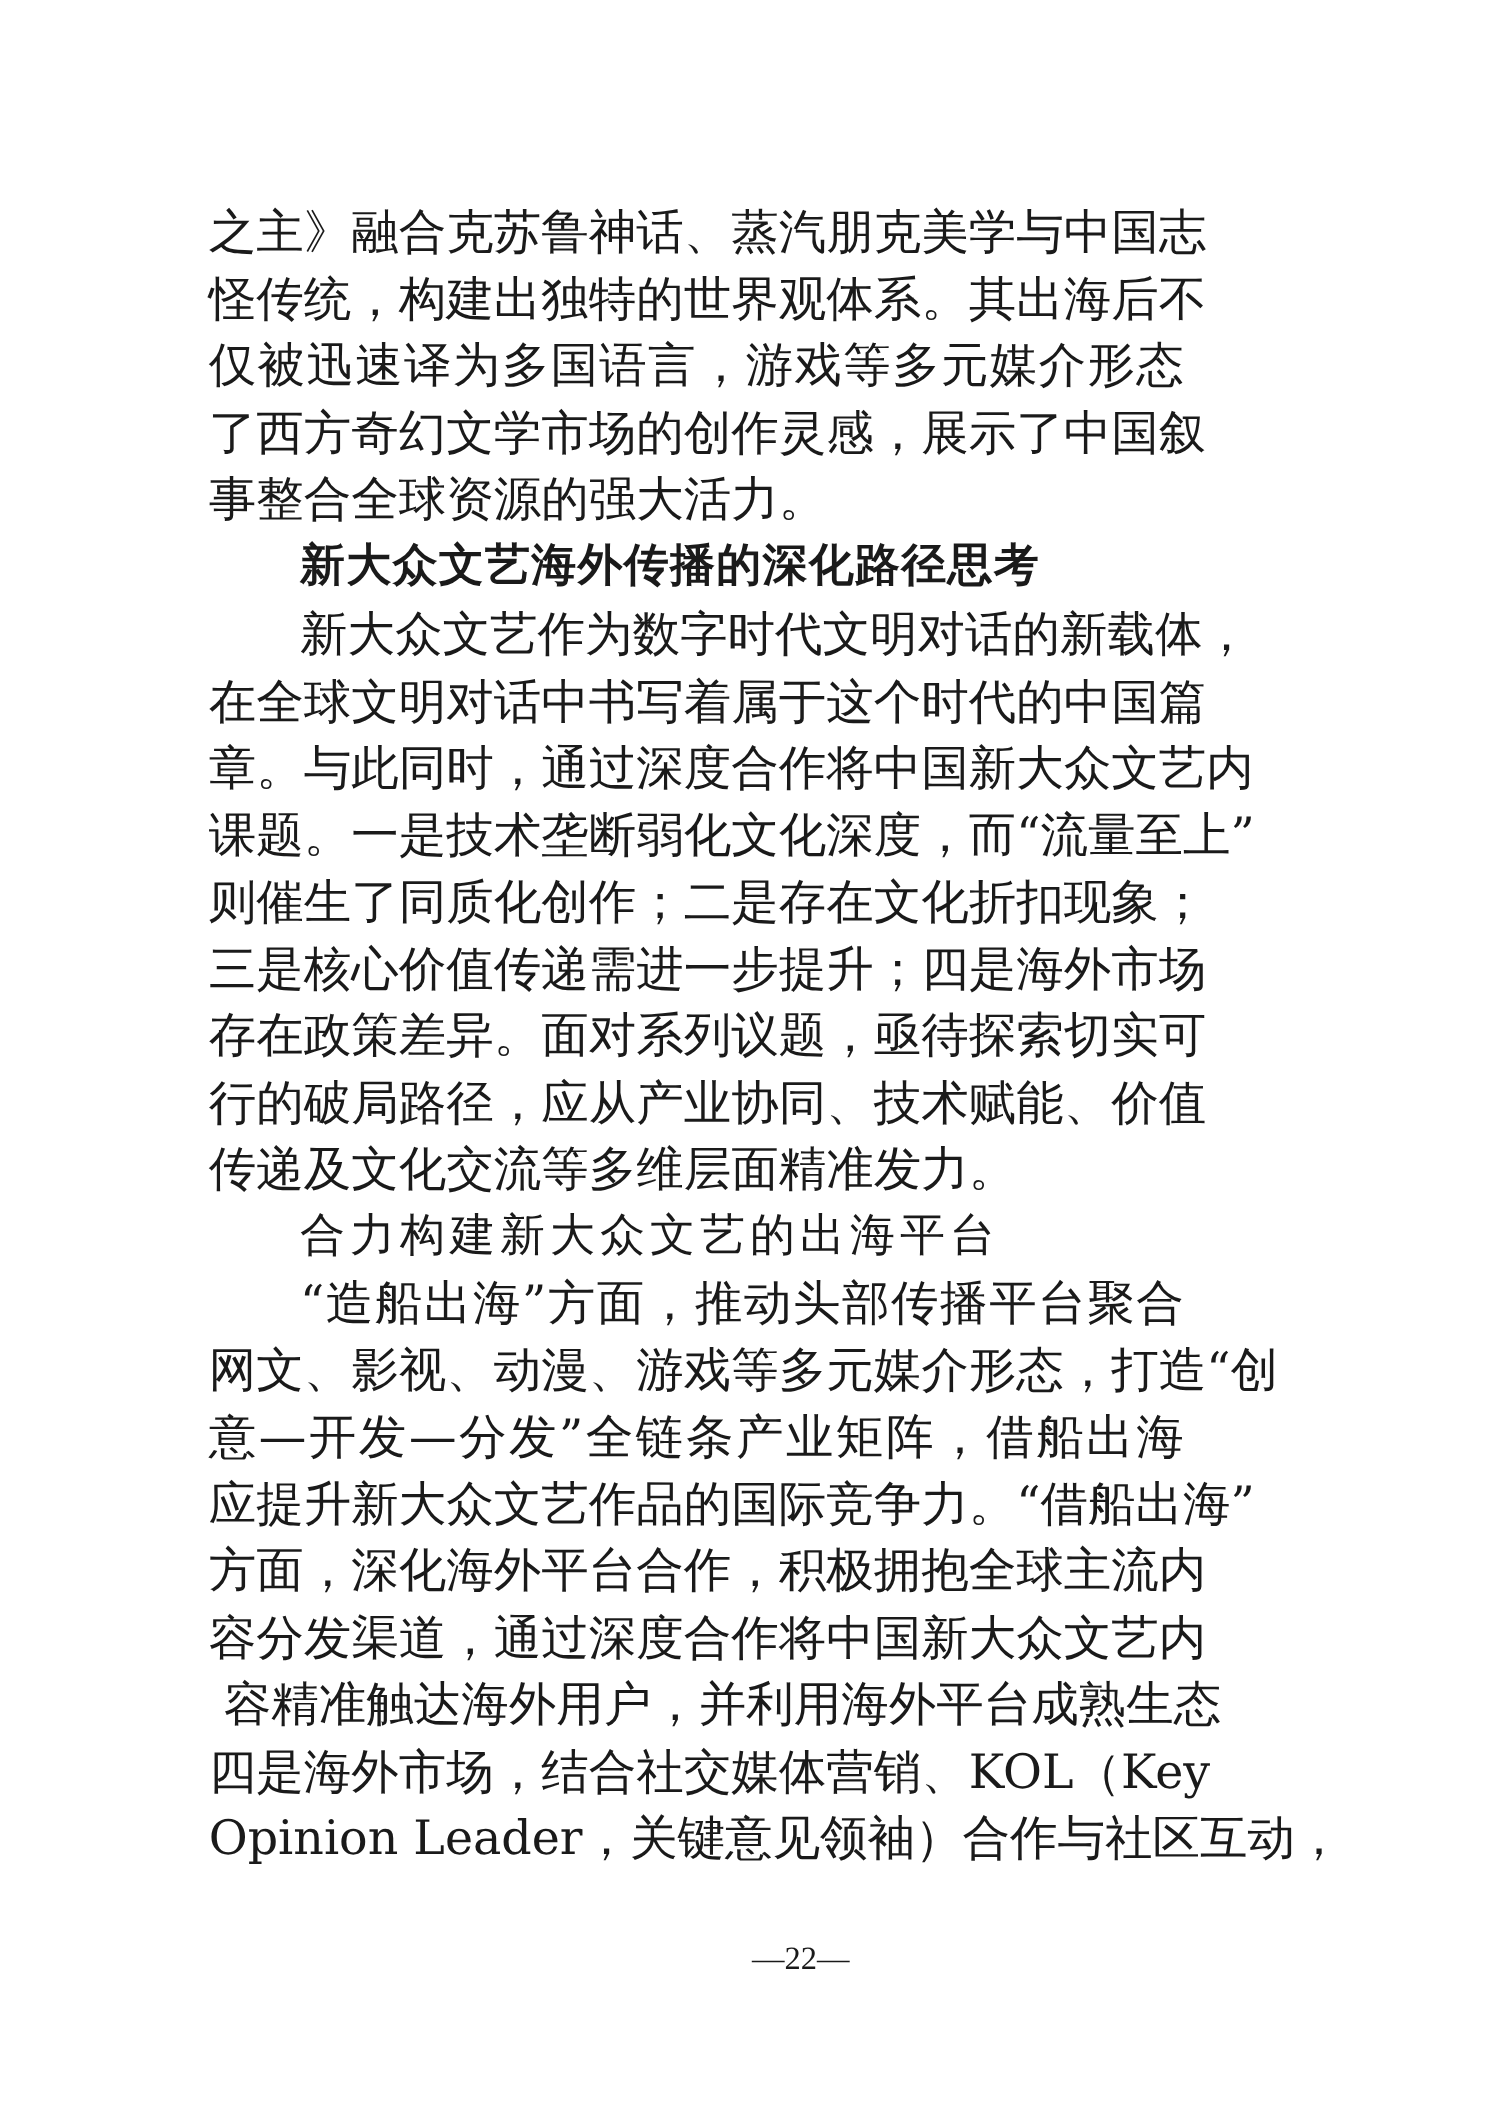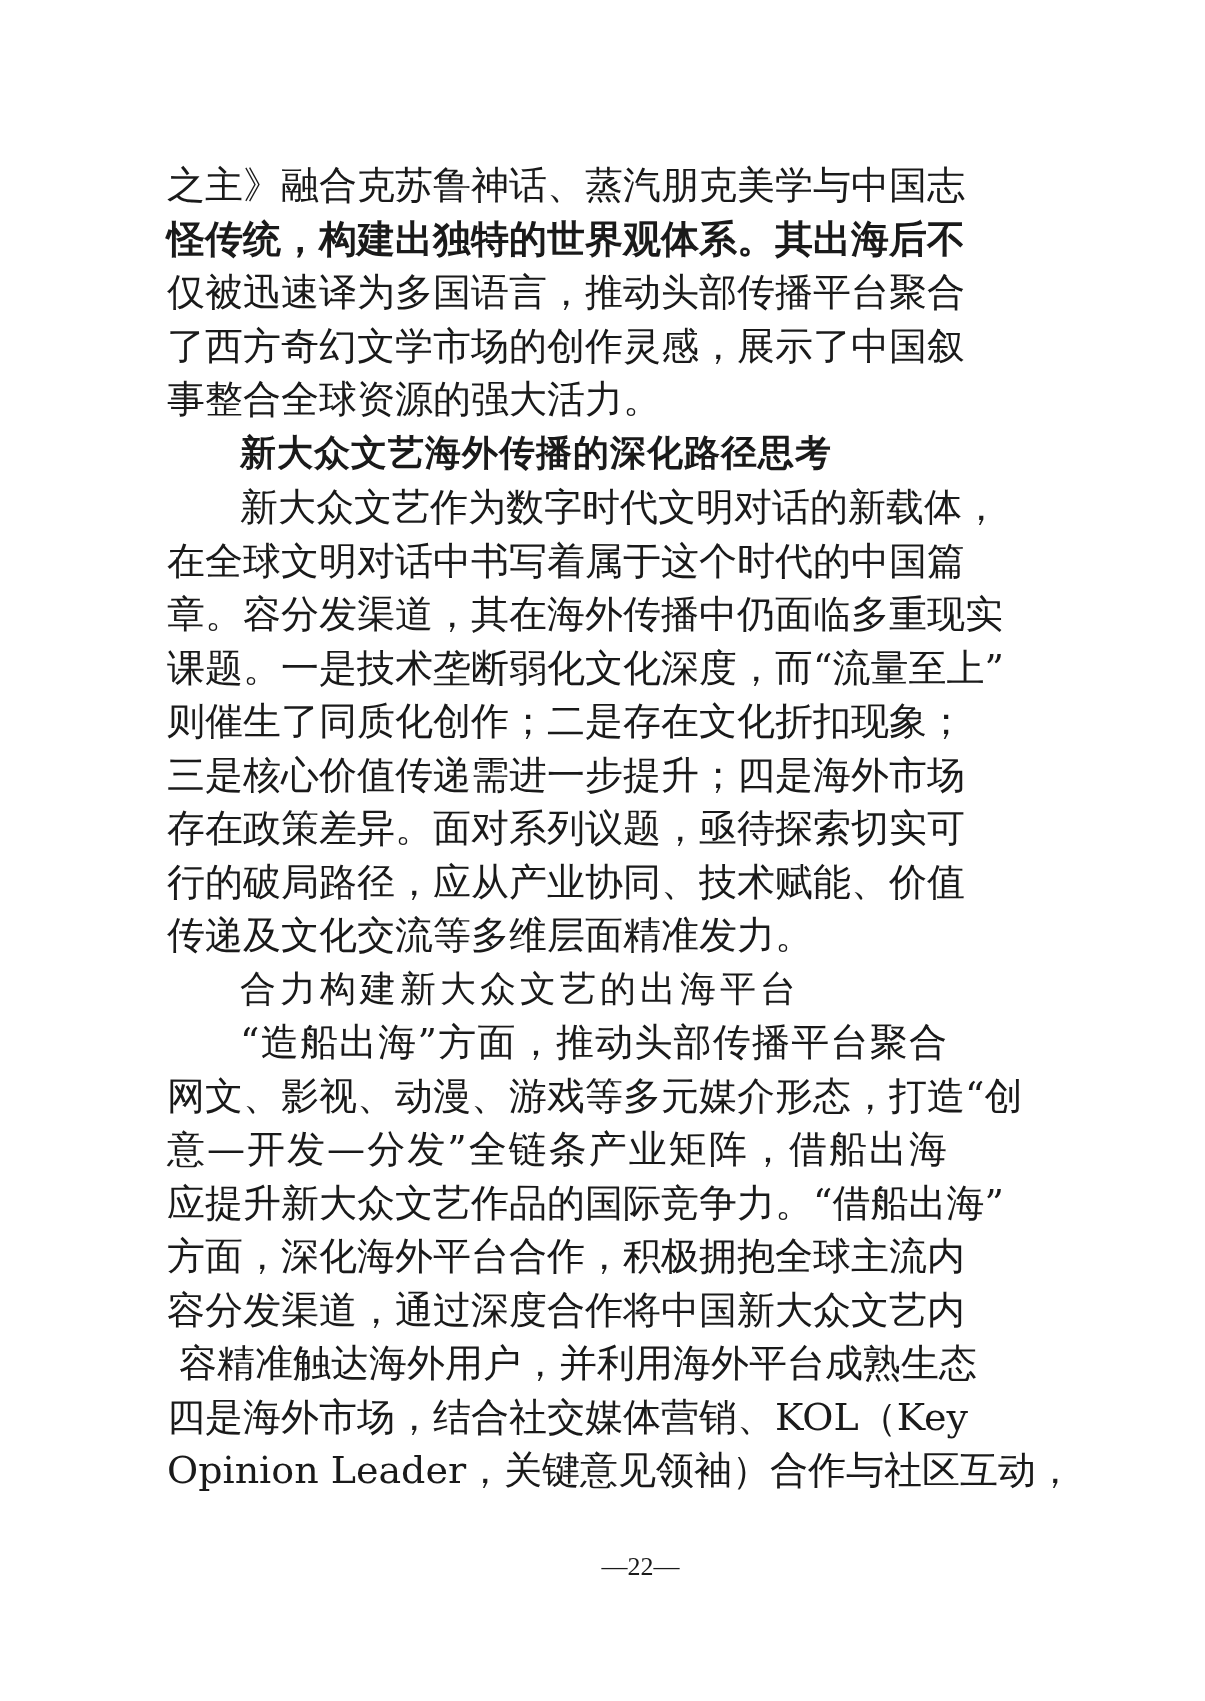--- a/index.html
+++ b/index.html
@@ -76,30 +76,30 @@
     color: #1a1a1a;
     padding-left: 38px;
   }
 </style>
 </head>
 <body>
 
 <div class="page">
 
   <div class="line" style="top:158px;">之主》融合克苏鲁神话、蒸汽朋克美学与中国志</div>
-  <div class="line" style="top:212px;font-weight:bold;">怪传统，构建出独特的世界观体系。其出海后不</div>
-  <div class="line" style="top:265px;">仅被迅速译为多国语言，推动头部传播平台聚合</div>
+  <div class="line" style="top:212px;">怪传统，构建出独特的世界观体系。其出海后不</div>
+  <div class="line" style="top:265px;">仅被迅速译为多国语言，游戏等多元媒介形态</div>
   <div class="line" style="top:319px;">了西方奇幻文学市场的创作灵感，展示了中国叙</div>
   <div class="line last" style="top:372px;">事整合全球资源的强大活力。</div>
 
   <div class="heading-bold" style="top:426px;">新大众文艺海外传播的深化路径思考</div>
 
   <div class="line indent" style="top:480px;">新大众文艺作为数字时代文明对话的新载体，</div>
   <div class="line" style="top:534px;">在全球文明对话中书写着属于这个时代的中国篇</div>
-  <div class="line" style="top:587px;">章。容分发渠道，其在海外传播中仍面临多重现实</div>
+  <div class="line" style="top:587px;">章。与此同时，通过深度合作将中国新大众文艺内</div>
   <div class="line" style="top:641px;">课题。一是技术垄断弱化文化深度，而“流量至上”</div>
   <div class="line" style="top:694px;">则催生了同质化创作；二是存在文化折扣现象；</div>
   <div class="line" style="top:748px;">三是核心价值传递需进一步提升；四是海外市场</div>
   <div class="line" style="top:801px;">存在政策差异。面对系列议题，亟待探索切实可</div>
   <div class="line" style="top:855px;">行的破局路径，应从产业协同、技术赋能、价值</div>
   <div class="line last" style="top:908px;">传递及文化交流等多维层面精准发力。</div>
 
   <div class="heading-plain" style="top:962px;">合力构建新大众文艺的出海平台</div>
 
   <div class="line indent" style="top:1015px;">“造船出海”方面，推动头部传播平台聚合</div>

